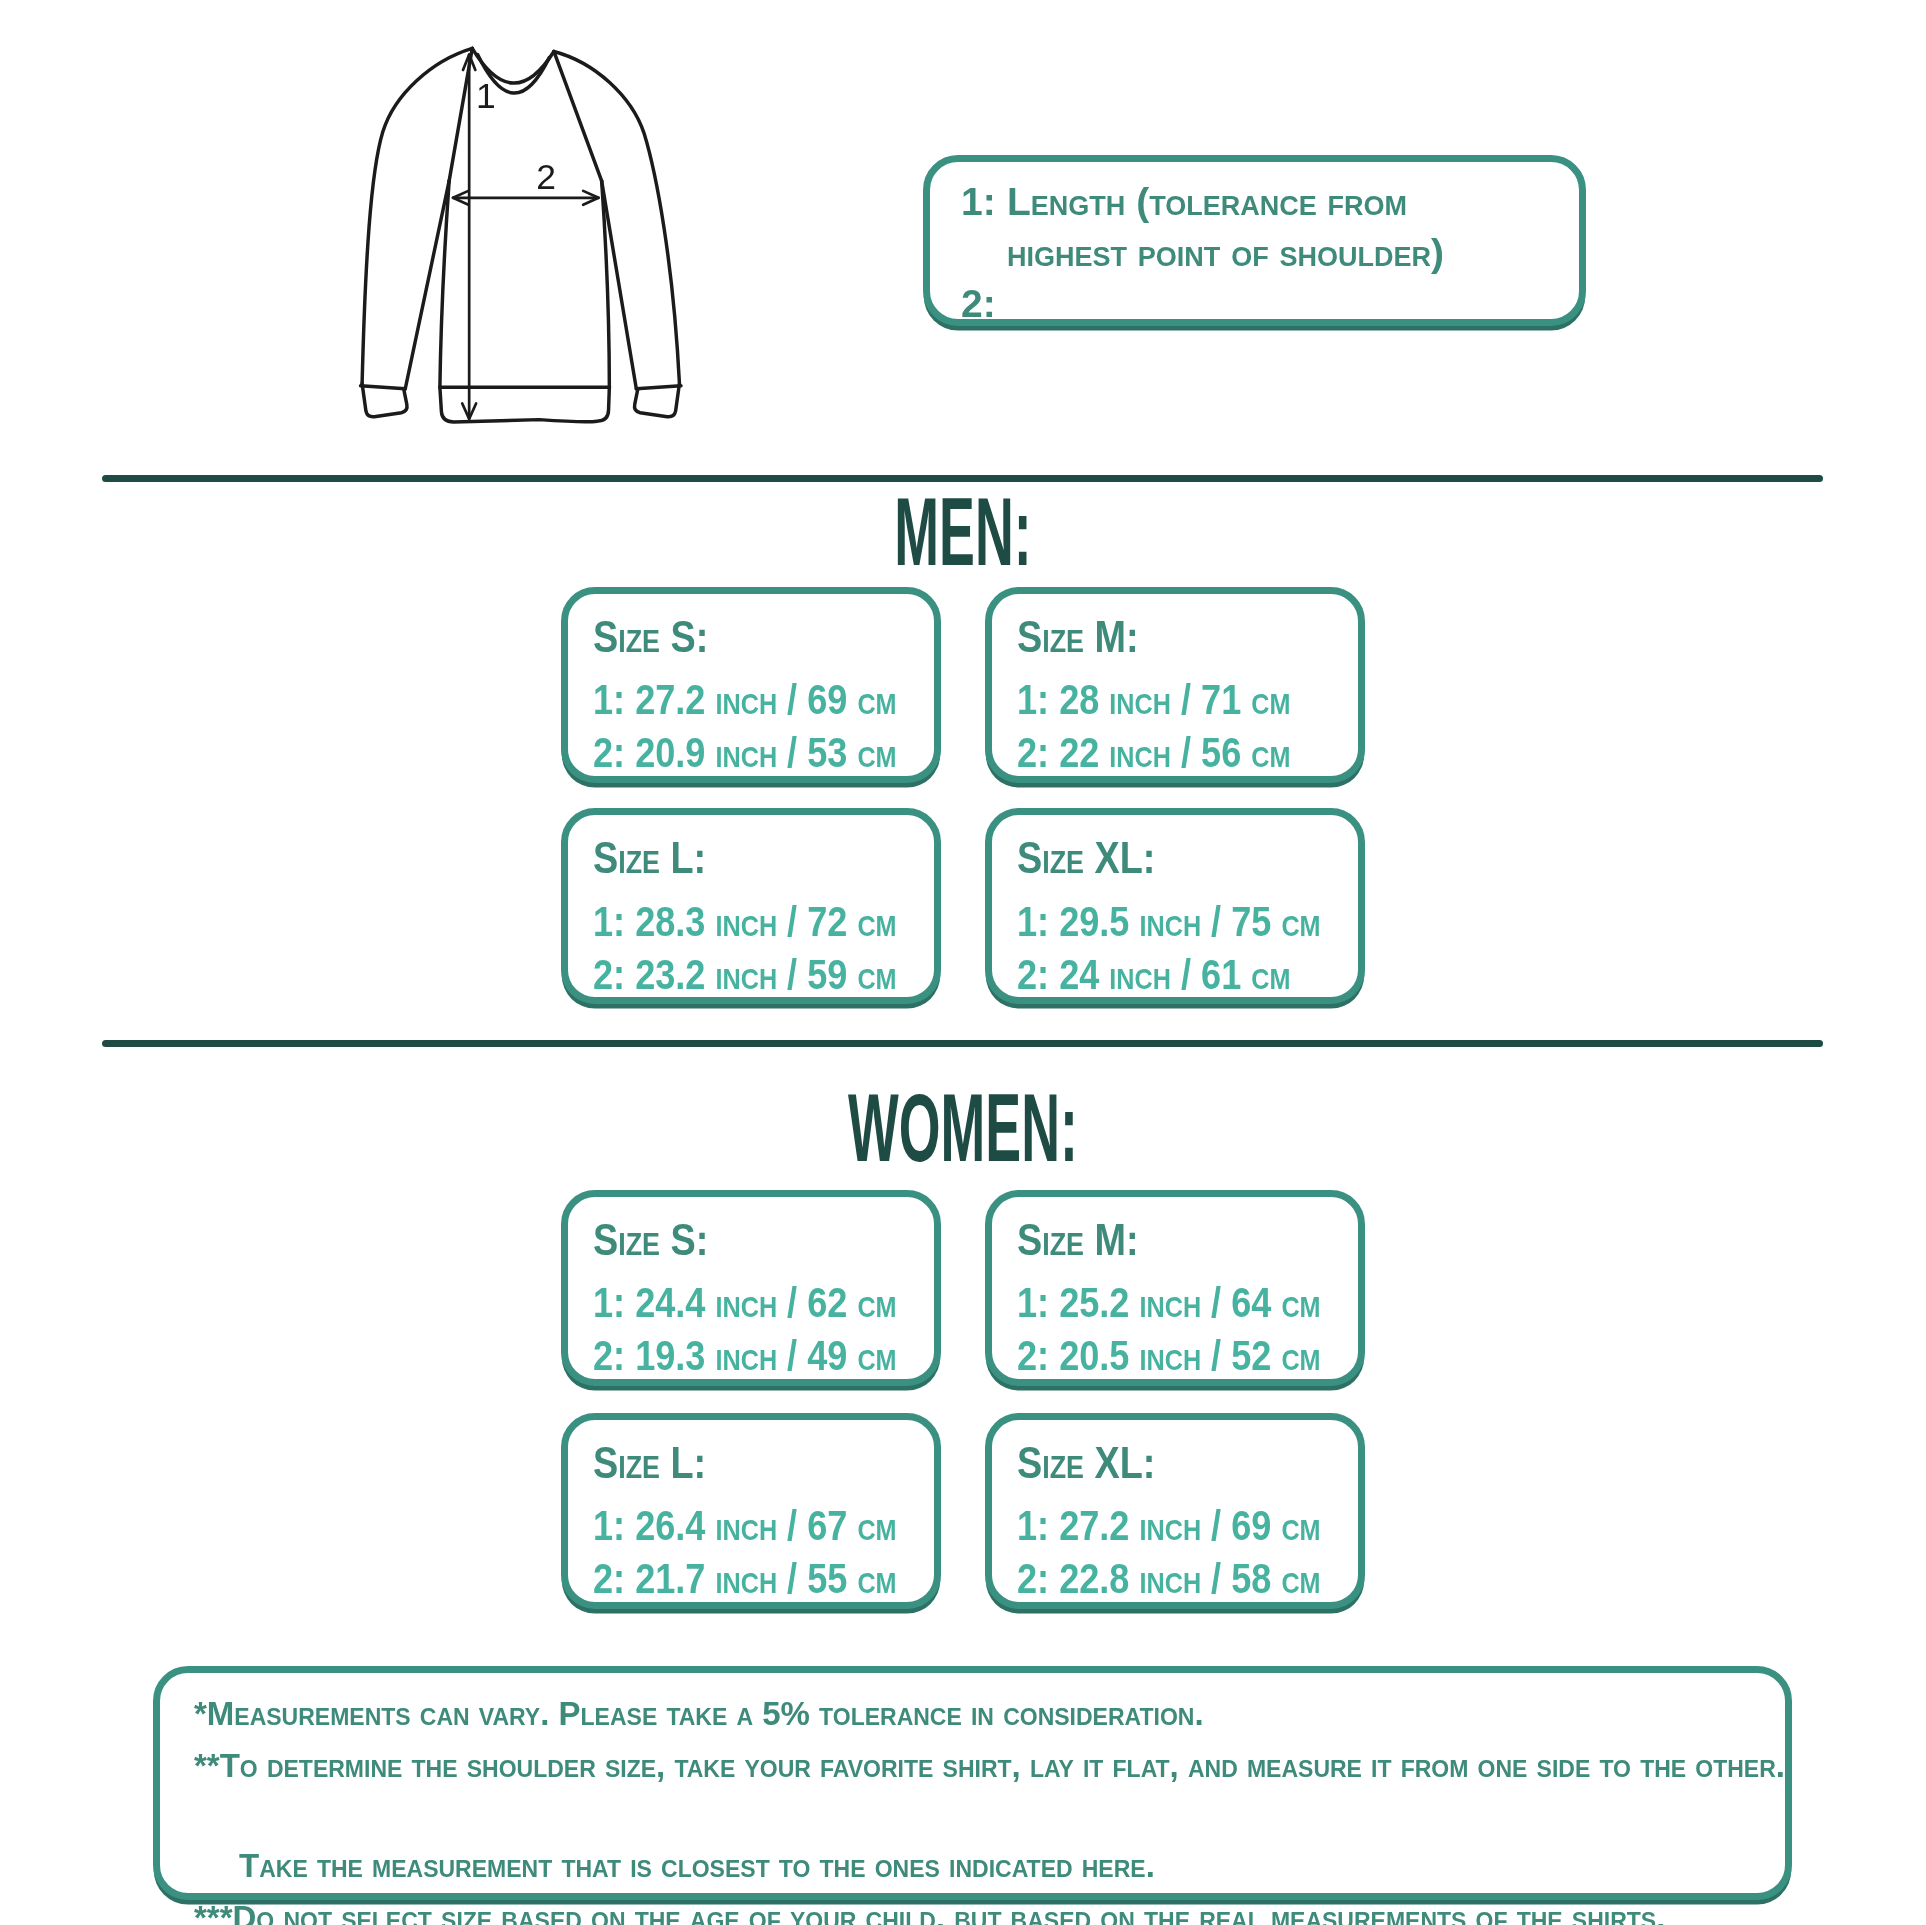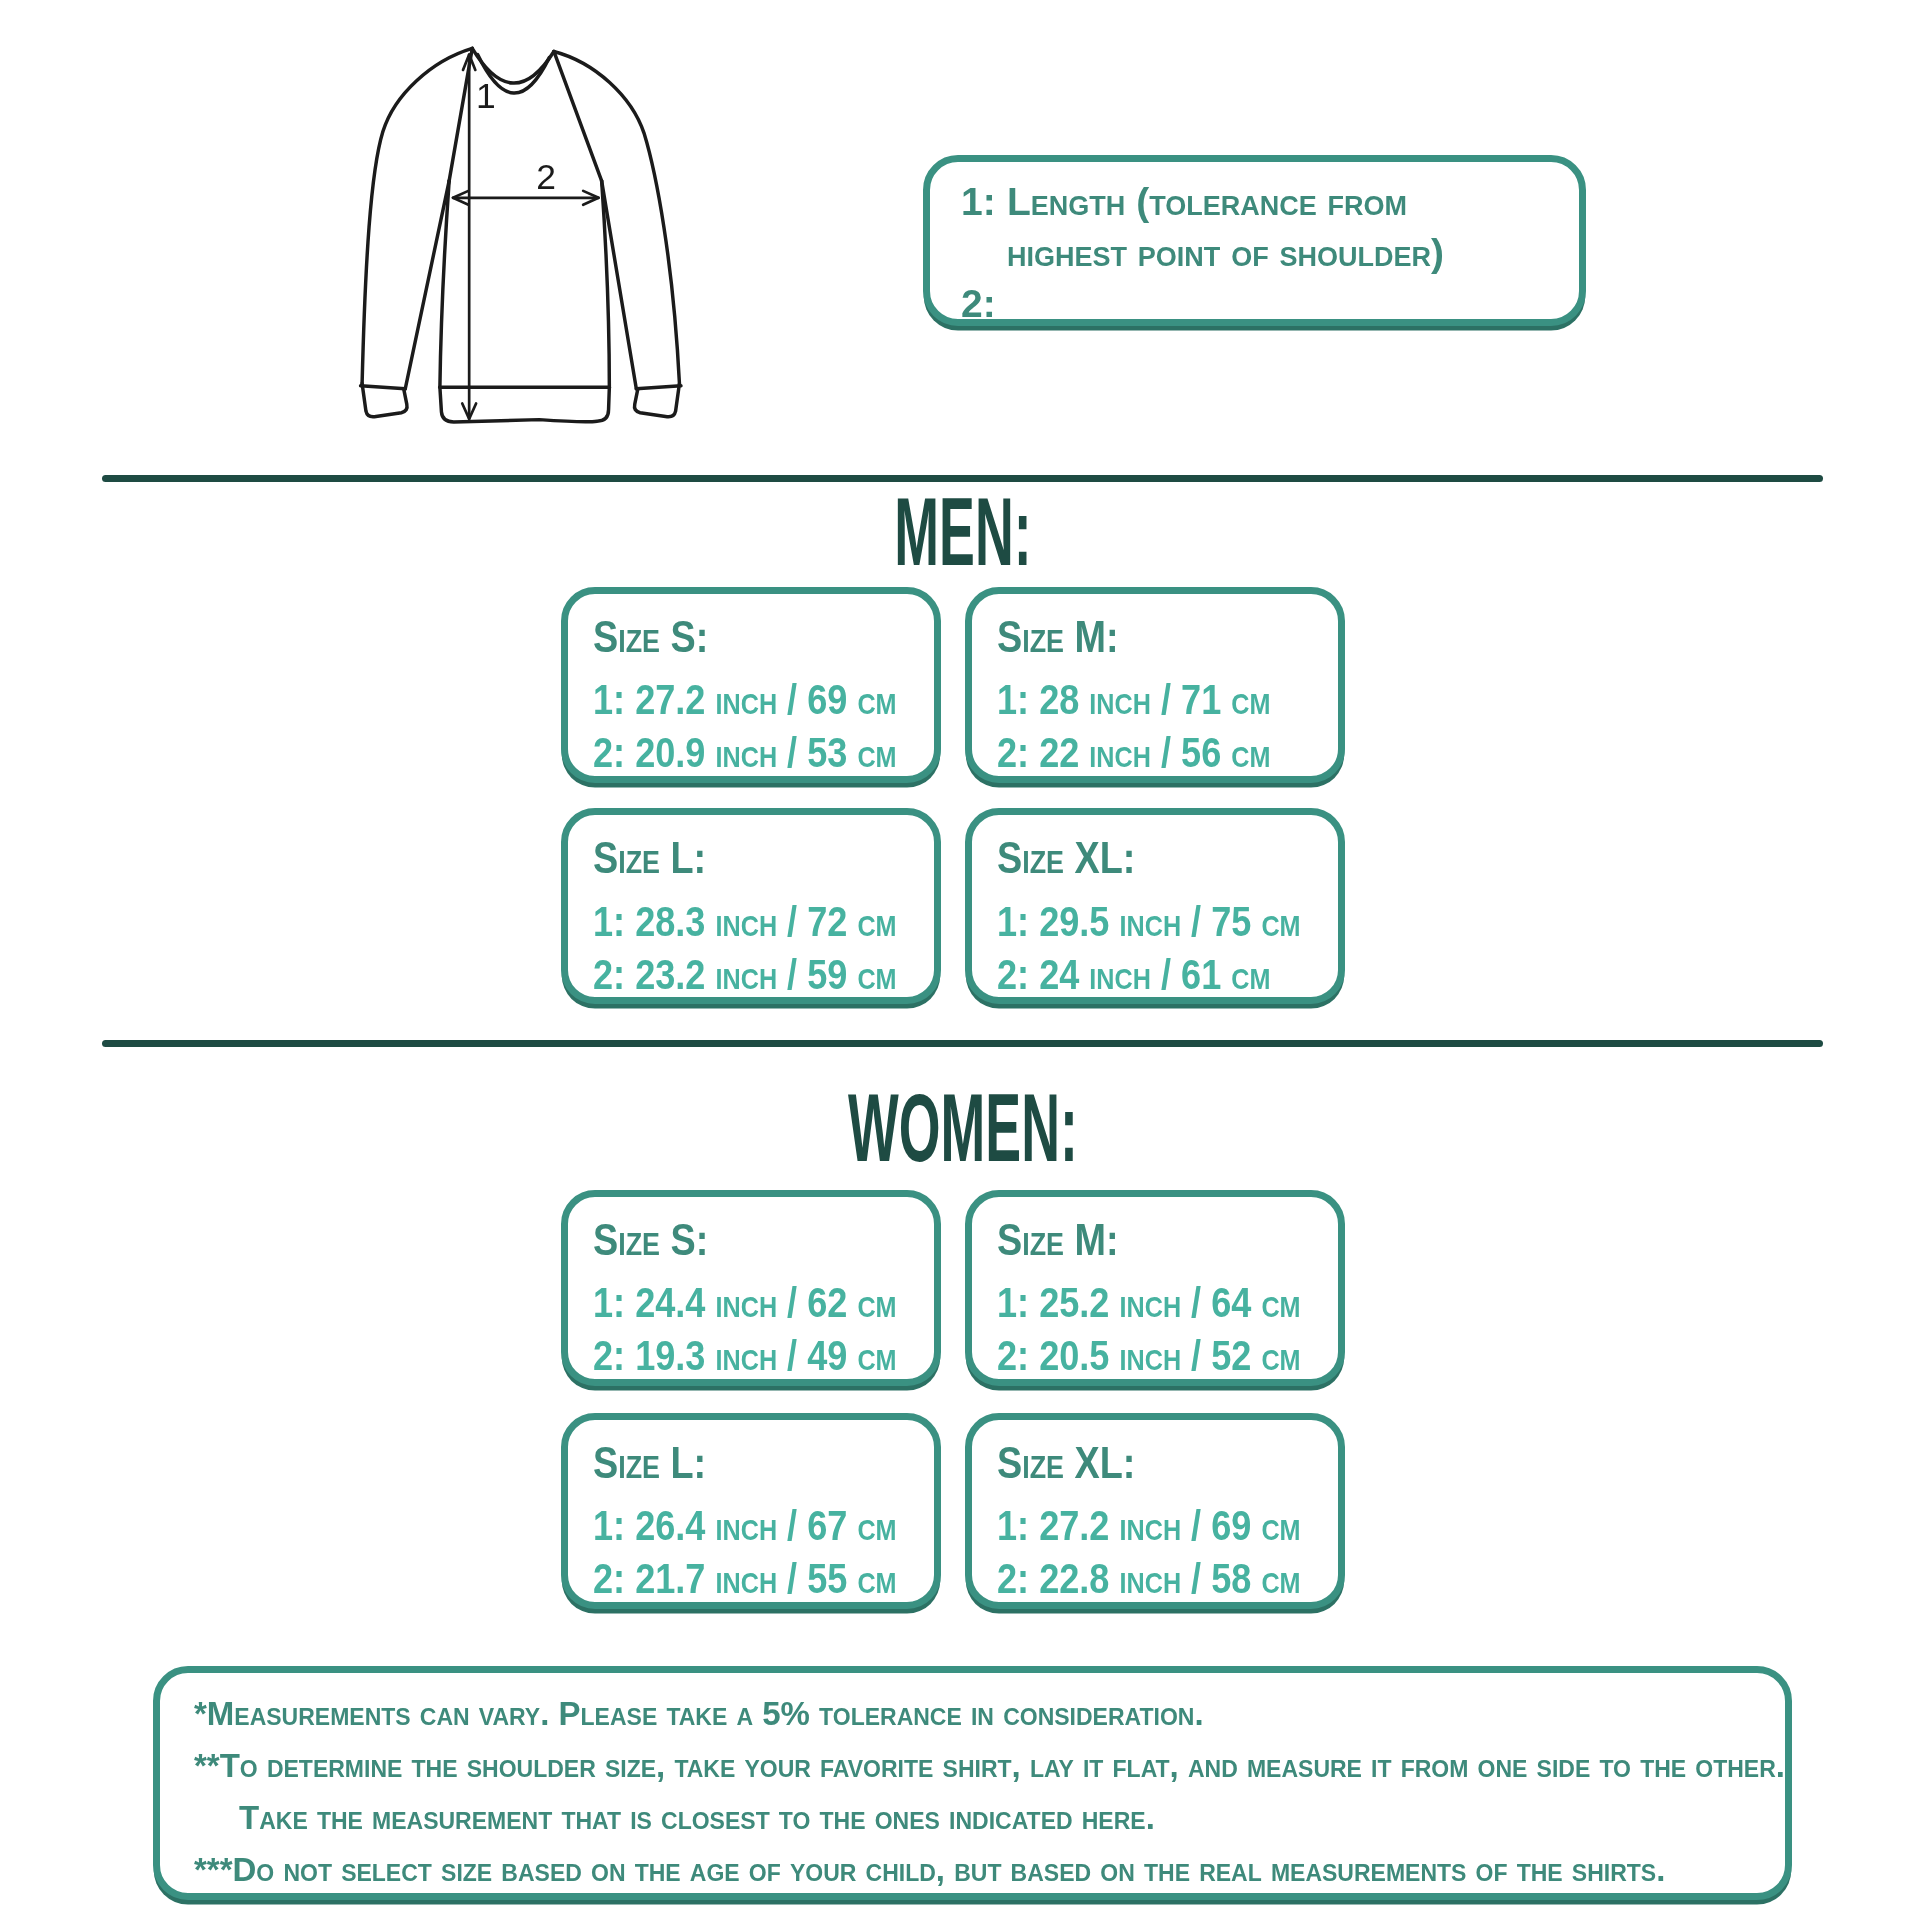--- a/index.html
+++ b/index.html
@@ -55,21 +55,21 @@
     position:absolute;left:0;width:1926px;text-align:center;
     font-size:96px;font-weight:700;line-height:1;color:var(--ink);
     transform:scaleX(.56);transform-origin:center;
   }
   .title-men{top:484px;}
   .title-women{top:1080px;}
 
   
   .size-grid{
     position:absolute;left:561px;
-    display:grid;grid-template-columns:380px 380px;column-gap:24px;
+    display:grid;grid-template-columns:380px 380px;column-gap:44px;
   }
   .grid-men{top:587px;row-gap:25.4px;}
   .grid-women{top:1190px;row-gap:27px;}
   .size-card{
     width:380px;height:196px;border-radius:34px;
     padding:14px 25px;overflow:hidden;
   }
   .size-label{
     font-size:45px;font-weight:600;line-height:1.05;color:var(--label-teal);
     font-variant:small-caps;white-space:nowrap;
@@ -85,21 +85,21 @@
 
   
   .footnote-box{
     position:absolute;left:153px;top:1666px;width:1639px;height:234px;
     padding:15.4px 34px;
   }
   .fn{
     font-size:33px;font-weight:600;line-height:52px;color:var(--label-teal);
     font-variant:small-caps;white-space:nowrap;
   }
-  .fn-cont{padding-left:45px;}
+  .fn-cont{padding-left:45px;margin-top:48px;}
 </style>
 </head>
 <body>
 
 <div class="page">
 
   <svg class="shirt-svg" viewBox="440 15 470 550">
     <g>
 
       <path d="M 613 62 Q 666 150 719 66"></path>

